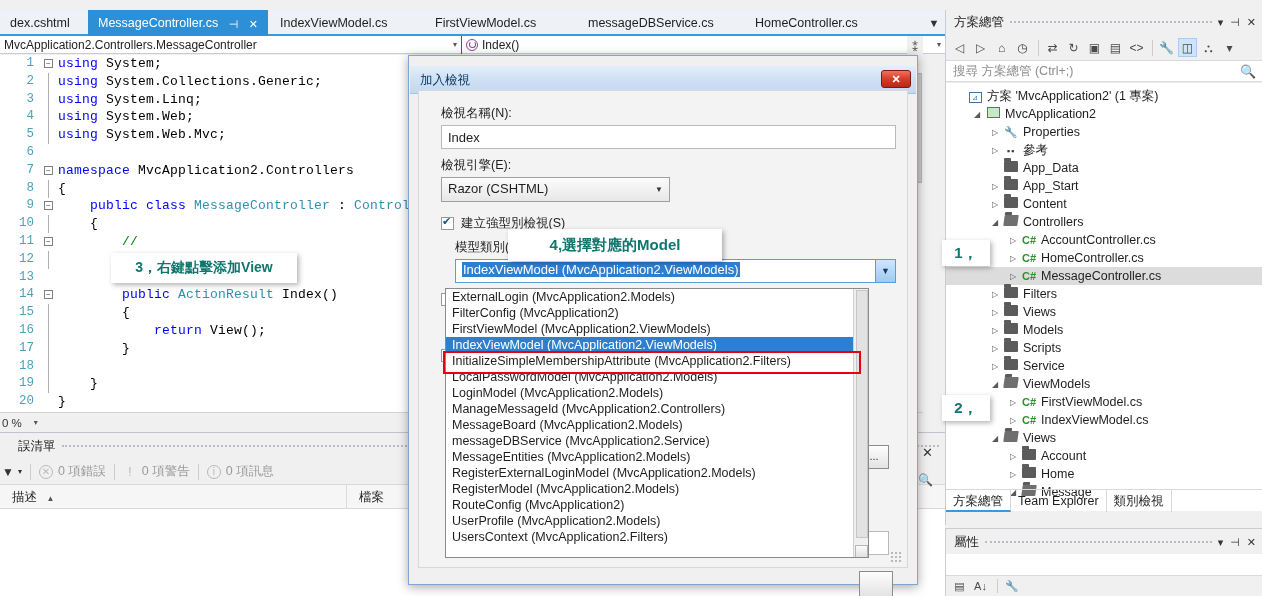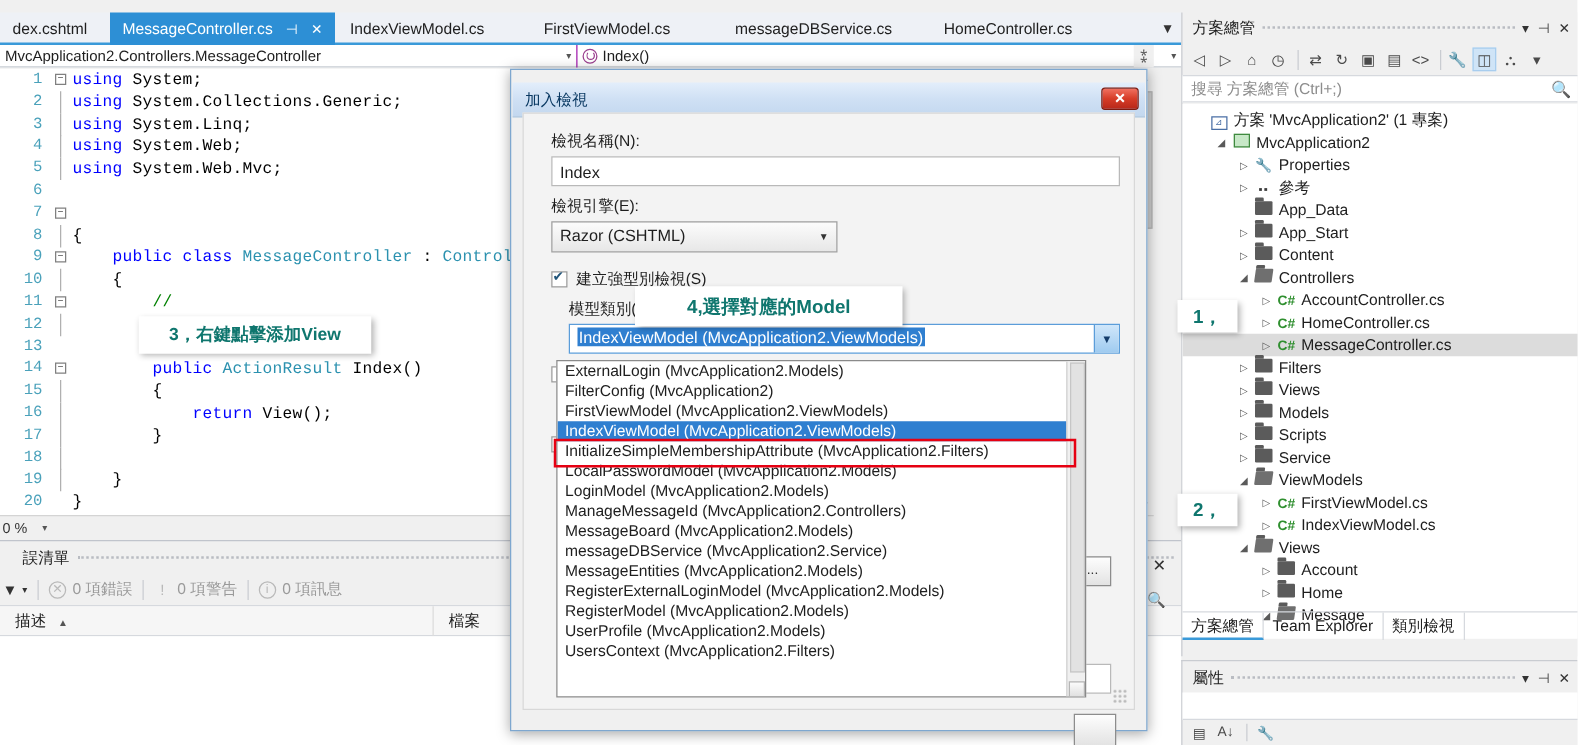--- a/index.html
+++ b/index.html
@@ -393,21 +393,21 @@
     </div>
   </div>
 
   <div class="editor" id="code-editor">
       <div class="code-line"><span class="ln">1</span><span class="fold">−</span><span class="code"><span class="kw">using</span> System;</span></div>
       <div class="code-line"><span class="ln">2</span><span class="fold bar"></span><span class="code"><span class="kw">using</span> System.Collections.Generic;</span></div>
       <div class="code-line"><span class="ln">3</span><span class="fold bar"></span><span class="code"><span class="kw">using</span> System.Linq;</span></div>
       <div class="code-line"><span class="ln">4</span><span class="fold bar"></span><span class="code"><span class="kw">using</span> System.Web;</span></div>
       <div class="code-line"><span class="ln">5</span><span class="fold bar"></span><span class="code"><span class="kw">using</span> System.Web.Mvc;</span></div>
       <div class="code-line"><span class="ln">6</span><span class="code"></span></div>
-      <div class="code-line"><span class="ln">7</span><span class="fold">−</span></div>
+      <div class="code-line"><span class="ln">7</span><span class="fold">−</span><span class="code"><span class="kw">namespace</span> MvcApplication2.Controllers</span></div>
       <div class="code-line"><span class="ln">8</span><span class="fold bar"></span><span class="code">{</span></div>
       <div class="code-line"><span class="ln">9</span><span class="fold">−</span><span class="code">    <span class="kw">public class</span> <span class="ty">MessageController</span> : <span class="ty">Controller</span></span></div>
       <div class="code-line"><span class="ln">10</span><span class="fold bar"></span><span class="code">    {</span></div>
       <div class="code-line"><span class="ln">11</span><span class="fold">−</span><span class="code">        <span class="cm">//</span></span></div>
       <div class="code-line"><span class="ln">12</span><span class="fold bar"></span><span class="code"></span></div>
       <div class="code-line"><span class="ln">13</span><span class="code"></span></div>
       <div class="code-line"><span class="ln">14</span><span class="fold">−</span><span class="code">        <span class="kw">public</span> <span class="ty">ActionResult</span> Index()</span></div>
       <div class="code-line"><span class="ln">15</span><span class="fold bar"></span><span class="code">        {</span></div>
       <div class="code-line"><span class="ln">16</span><span class="fold bar"></span><span class="code">            <span class="kw">return</span> View();</span></div>
       <div class="code-line"><span class="ln">17</span><span class="fold bar"></span><span class="code">        }</span></div>
@@ -519,20 +519,21 @@
         <div class="dl-item selected">IndexViewModel (MvcApplication2.ViewModels)</div>
         <div class="dl-item">InitializeSimpleMembershipAttribute (MvcApplication2.Filters)</div>
         <div class="dl-item">LocalPasswordModel (MvcApplication2.Models)</div>
         <div class="dl-item">LoginModel (MvcApplication2.Models)</div>
         <div class="dl-item">ManageMessageId (MvcApplication2.Controllers)</div>
         <div class="dl-item">MessageBoard (MvcApplication2.Models)</div>
         <div class="dl-item">messageDBService (MvcApplication2.Service)</div>
         <div class="dl-item">MessageEntities (MvcApplication2.Models)</div>
         <div class="dl-item">RegisterExternalLoginModel (MvcApplication2.Models)</div>
         <div class="dl-item">RegisterModel (MvcApplication2.Models)</div>
+        <div class="dl-item">RouteConfig (MvcApplication2)</div>
         <div class="dl-item">UserProfile (MvcApplication2.Models)</div>
         <div class="dl-item">UsersContext (MvcApplication2.Filters)</div>
       </div>
     <div class="dl-scroll">
       <div class="sb-thumb"></div>
       <div class="sb-btn"></div>
     </div>
   </div>
   <div class="redbox"></div>
 

